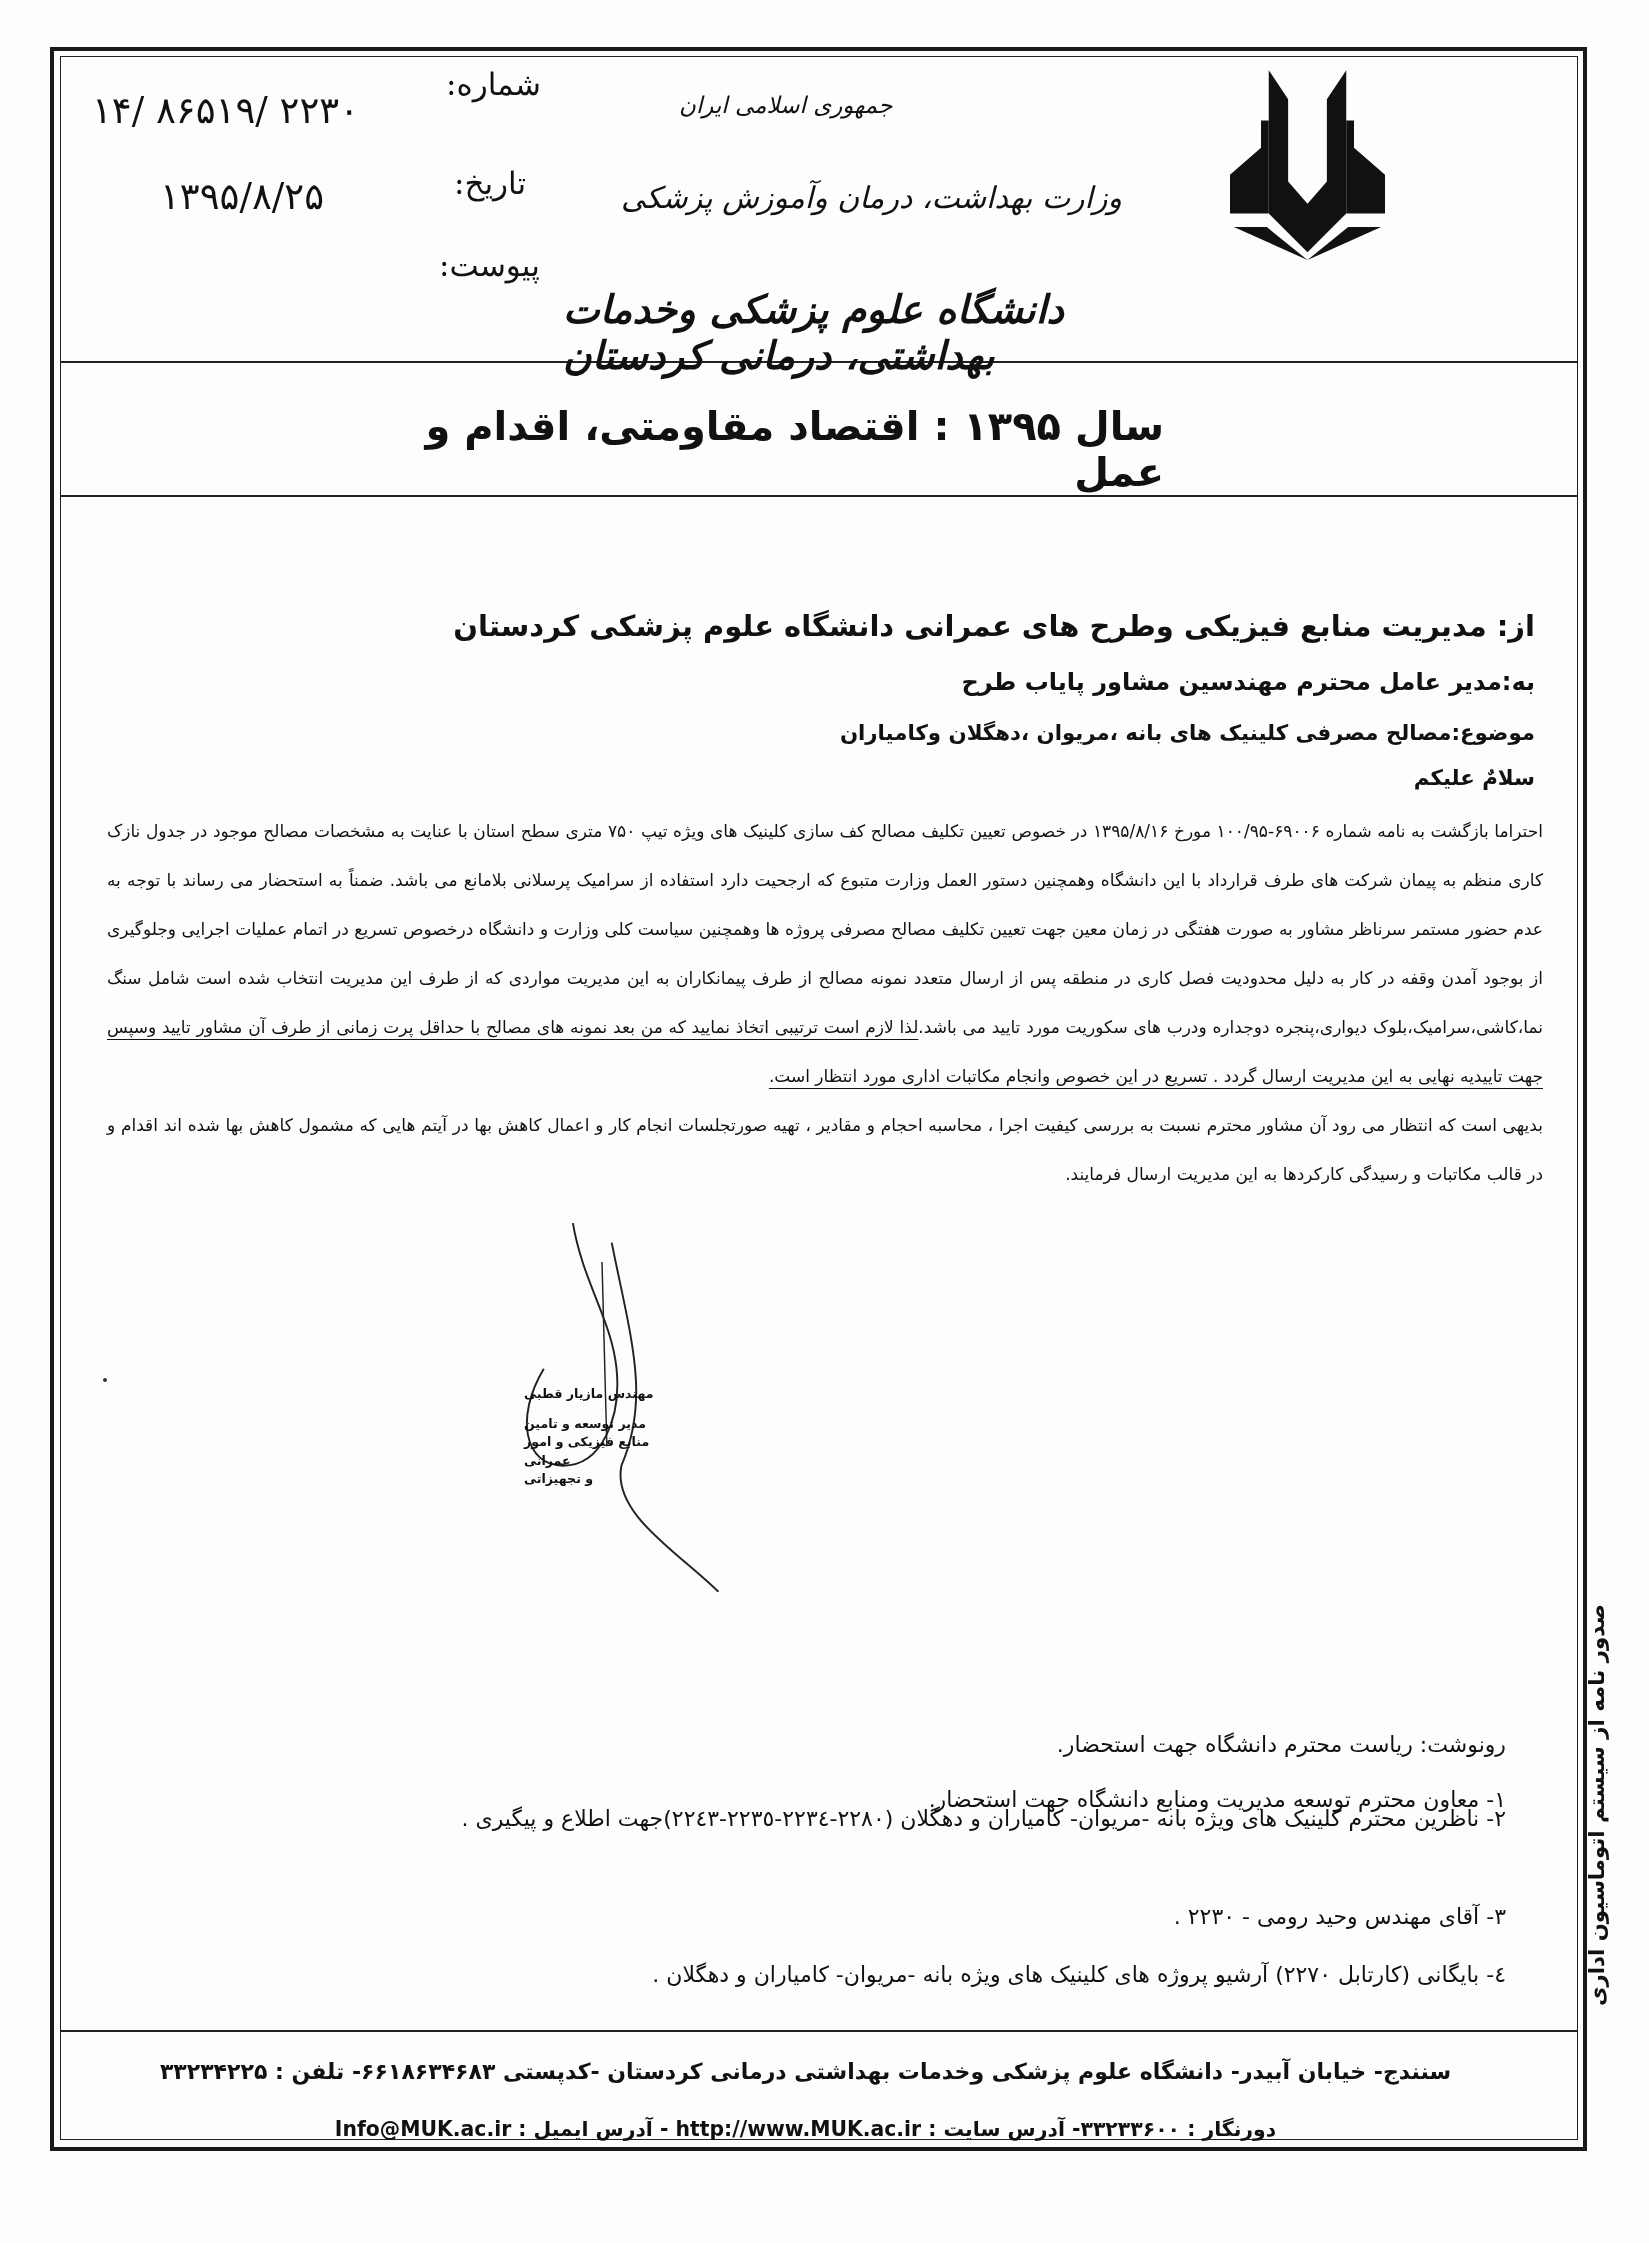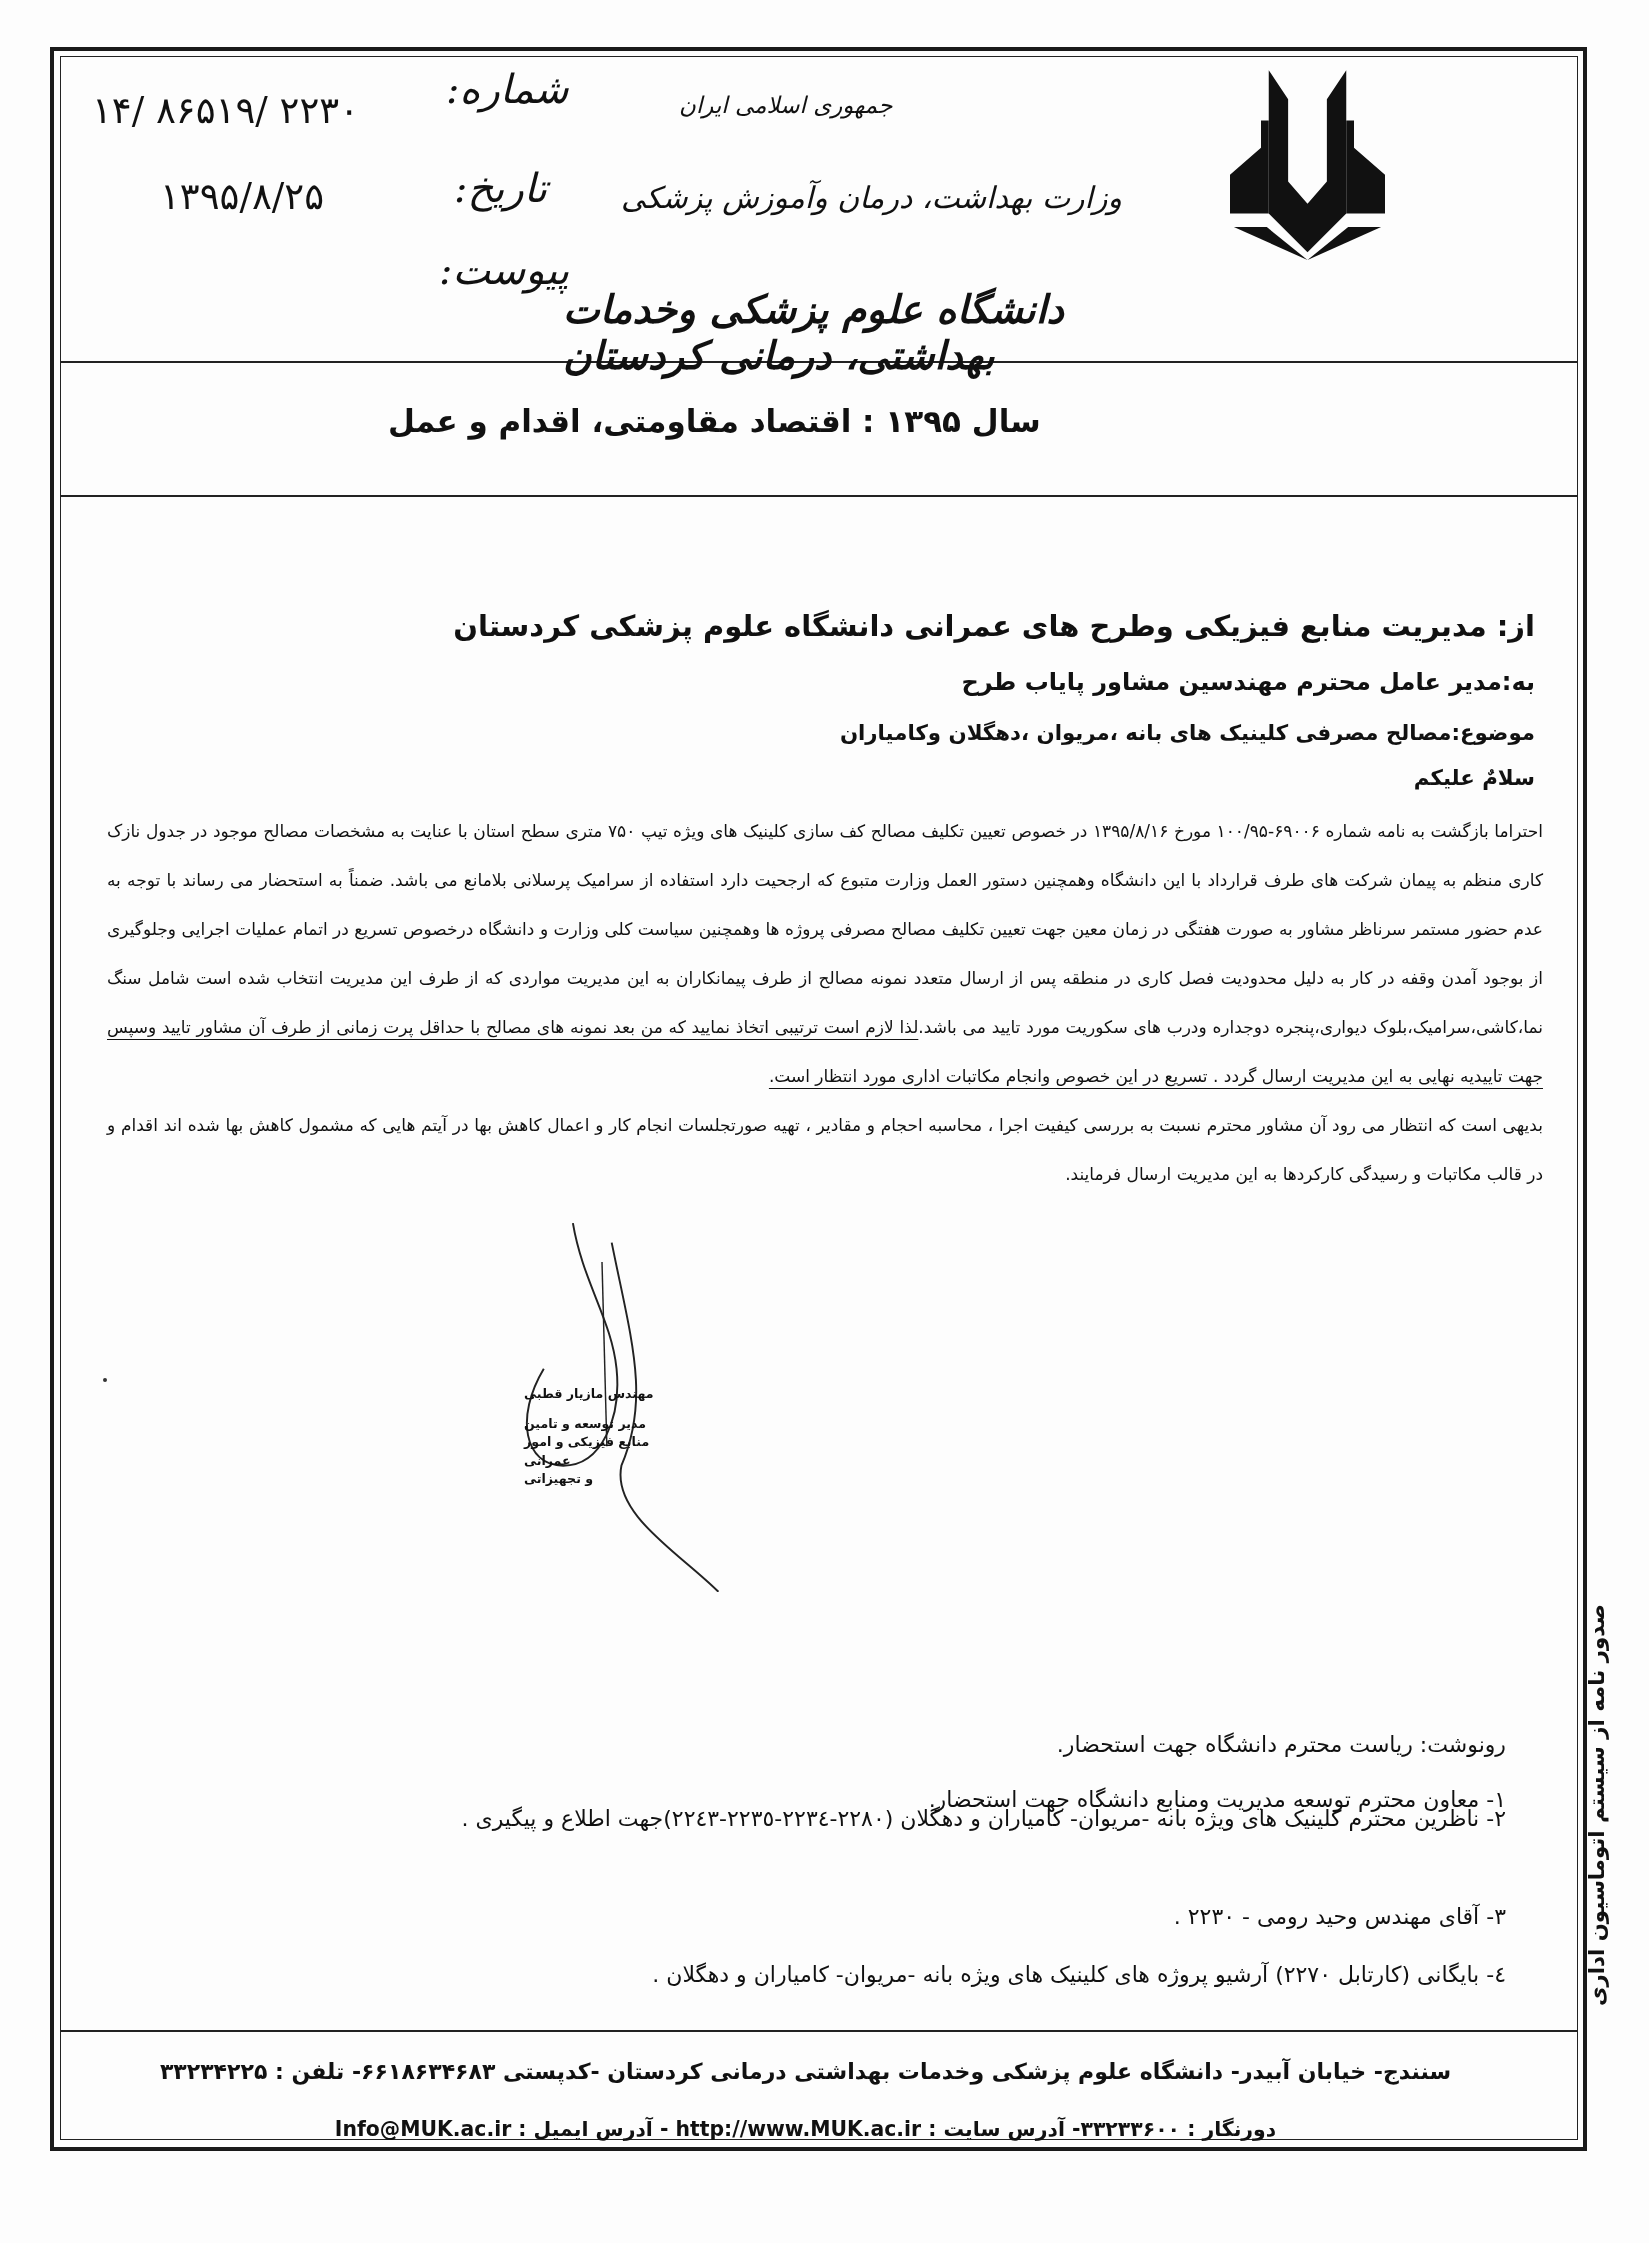--- a/index.html
+++ b/index.html
@@ -5,23 +5,23 @@
   html, body { margin: 0; padding: 0; background: #fdfdfd; }
   body { width: 1650px; height: 2244px; position: relative; overflow: hidden; font-family: "DejaVu Sans", sans-serif; color: #111; }
   .frame-outer { position: absolute; left: 50px; top: 47px; width: 1537px; height: 2104px; border: 4.9px solid #1a1a1a; box-sizing: border-box; }
   .frame-inner { position: absolute; left: 60px; top: 56px; width: 1518px; height: 2084px; border: 1.9px solid #222; box-sizing: border-box; }
   .hline { position: absolute; left: 60px; width: 1518px; height: 0; border-top: 2.9px solid #222; }
   .logo { position: absolute; left: 1230px; top: 70px; width: 155px; height: 194px; }
   .gov-line { position: absolute; direction: rtl; text-align: left; font-family: "DejaVu Serif", serif; font-style: italic; }
   .g1 { left: 679px; top: 92px; width: 408px; font-size: 23px; }
   .g2 { left: 621px; top: 180px; width: 505px; font-size: 30px; }
   .g3 { left: 563px; top: 286px; width: 602px; font-size: 39px; font-weight: bold; }
-  .meta-label { position: absolute; font-family: "DejaVu Serif", serif; font-style: italic; font-size: 40px; direction: rtl; }
+  .meta-label { position: absolute; font-family: "DejaVu Serif", serif; font-size: 31px; direction: rtl; }
   .meta-value { position: absolute; font-family: "DejaVu Serif", serif; font-size: 37px; direction: ltr; letter-spacing: 1.9px; }
-  .slogan { position: absolute; left: 388px; top: 403px; width: 776px; text-align: left; direction: rtl; font-size: 31px; font-weight: bold; }
+  .slogan { position: absolute; left: 388px; top: 403px; width: 776px; text-align: right; direction: rtl; font-size: 40px; font-weight: bold; }
   .hdr-line { position: absolute; right: 115px; direction: rtl; font-weight: bold; text-align: right; }
   .body-text { position: absolute; right: 107px; left: 107px; top: 807px; direction: rtl; text-align: justify; font-size: 17px; line-height: 49px; }
   .body-text p { margin: 0; }
   .ul { text-decoration: underline; text-underline-offset: 5.8px; }
   .signature { position: absolute; left: 505px; top: 1223px; width: 291px; height: 369px; }
   .sig-text { position: absolute; direction: rtl; text-align: left; font-size: 12.6px; font-weight: bold; line-height: 18.4px; left: 524px; top: 1385px; width: 146px; }
   .side-note { position: absolute; left: 1543px; top: 1553px; width: 107px; height: 505px; }
   .side-note span { position: absolute; left: 53px; top: 252px; transform: translate(-50%, -50%) rotate(-90deg); white-space: nowrap; direction: rtl; font-size: 21.3px; font-weight: bold; }
   .cc { position: absolute; right: 144px; direction: rtl; text-align: right; font-size: 22px; }
   .footer-line { position: absolute; direction: rtl; text-align: center; font-weight: bold; }

